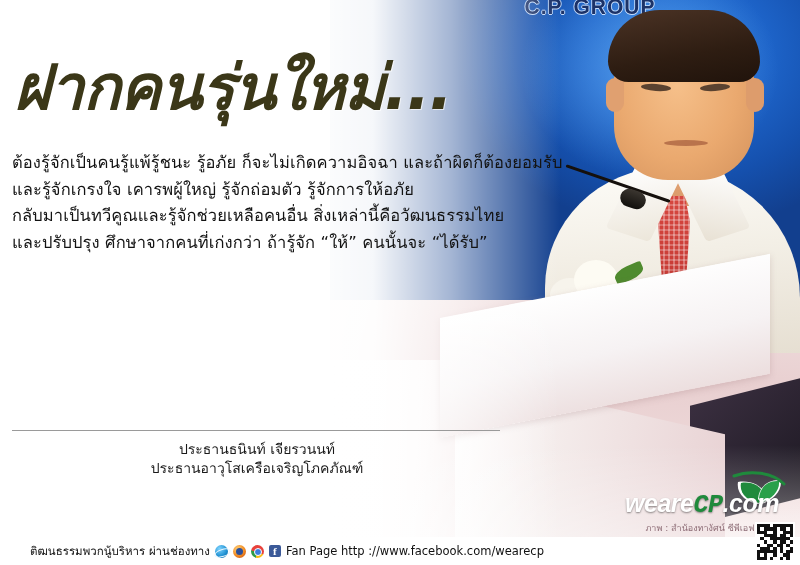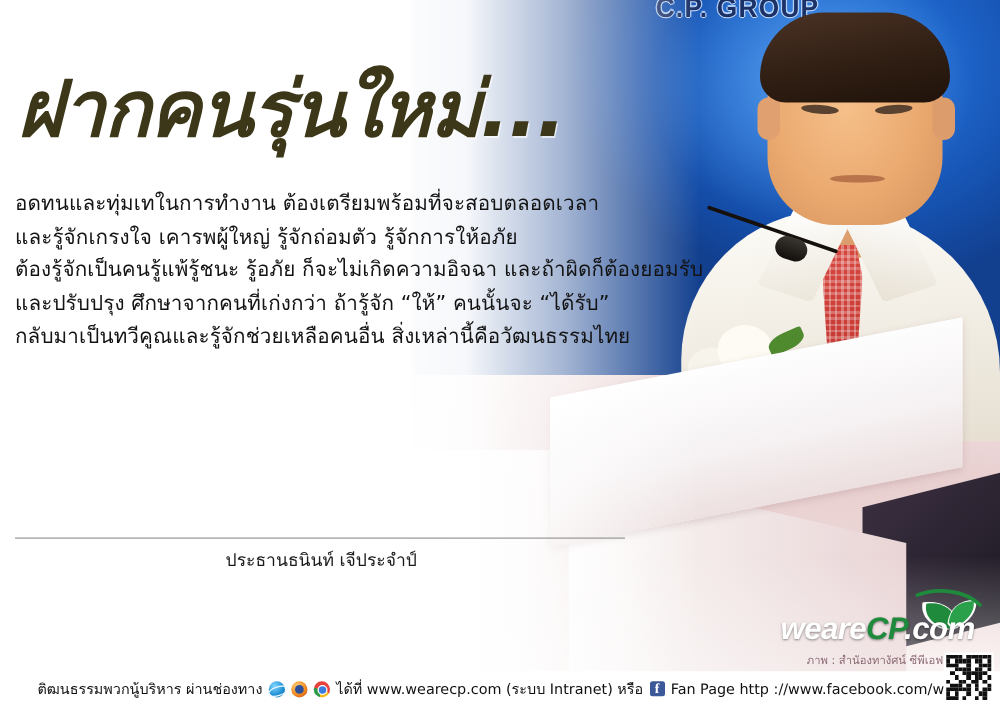--- a/index.html
+++ b/index.html
@@ -167,21 +167,21 @@
   
   .logo-block{position:absolute;left:612px;top:484px;width:180px;height:48px;}
   .logo-leaf{position:absolute;right:4px;top:-16px;width:60px;height:40px;}
   .logo-text{
     position:absolute;left:0;top:6px;width:180px;text-align:center;
     font-family:"Liberation Sans",sans-serif;font-weight:bold;font-style:italic;
     font-size:25px;letter-spacing:-.5px;line-height:26px;
     text-shadow:0 1px 2px rgba(0,0,0,.45);
   }
   .logo-text .w1{color:#ffffff;}
-  .logo-text .w2{color:#1f8a3c;}
+  .logo-text .w2{color:#1f8a3c;font-family:Liberation Mono, monospace;}
   .logo-sub{
     position:absolute;left:0;top:30px;width:180px;text-align:center;
     font-family:"Liberation Sans",sans-serif;font-weight:bold;font-size:12.5px;
     letter-spacing:1.2px;color:#cfd4cf;opacity:.85;
     text-shadow:0 1px 1px rgba(0,0,0,.4);
   }
   .photo-credit{
     position:absolute;left:630px;top:521px;width:140px;text-align:center;
     font-size:9px;color:#7a5560;opacity:.85;white-space:nowrap;
   }
@@ -265,31 +265,31 @@
 
     <div class="photo-fade"></div>
     <div class="photo-fade-bottom"></div>
   </div>
 
   <div class="content">
 
     <div class="headline">ฝากคนรุ่นใหม่...</div>
 
     <div class="body-text">
-      <div class="body-line">อดทนและทุ่มเทในการทำงาน ต้องเตรียมพร้อมที่จะสอบตลอดเวลา</div>
+      <div class="body-line">ต้องรู้จักเป็นคนรู้แพ้รู้ชนะ รู้อภัย ก็จะไม่เกิดความอิจฉา และถ้าผิดก็ต้องยอมรับ</div>
       <div class="body-line">และรู้จักเกรงใจ เคารพผู้ใหญ่ รู้จักถ่อมตัว รู้จักการให้อภัย</div>
-      <div class="body-line">ต้องรู้จักเป็นคนรู้แพ้รู้ชนะ รู้อภัย ก็จะไม่เกิดความอิจฉา และถ้าผิดก็ต้องยอมรับ</div>
+      <div class="body-line">กลับมาเป็นทวีคูณและรู้จักช่วยเหลือคนอื่น สิ่งเหล่านี้คือวัฒนธรรมไทย</div>
       <div class="body-line">และปรับปรุง ศึกษาจากคนที่เก่งกว่า  ถ้ารู้จัก “ให้” คนนั้นจะ “ได้รับ”</div>
-      <div class="body-line">กลับมาเป็นทวีคูณและรู้จักช่วยเหลือคนอื่น สิ่งเหล่านี้คือวัฒนธรรมไทย</div>
     </div>
 
     <div class="divider"></div>
 
     <div class="attribution">
-      <div class="attr-name">ประธานธนินท์ เจีประจำป์</div>
+      <div class="attr-name">ประธานธนินท์ เจียรวนนท์</div>
+      <div class="attr-role">ประธานอาวุโสเครือเจริญโภคภัณฑ์</div>
     </div>
 
     <div class="logo-block">
       <svg class="logo-leaf" viewBox="0 0 60 40">
         <path d="M30 36 C18 34 8 26 10 14 C24 12 36 18 38 30 Z" fill="#ffffff"></path>
         <path d="M31 35 C20 33 11 26 13 15 C25 13 35 19 37 30 Z" fill="#1f8a3c"></path>
         <path d="M34 36 C44 32 54 24 53 12 C40 11 31 19 30 31 Z" fill="#ffffff"></path>
         <path d="M35 34 C44 30 52 23 51 13 C40 12 32 19 31 30 Z" fill="#2aa04a"></path>
         <path d="M6 8 C22 2 44 4 56 16" stroke="#1f8a3c" stroke-width="3" fill="none" stroke-linecap="round"></path>
       </svg>
@@ -300,21 +300,20 @@
 
     <div class="photo-credit">ภาพ : สำนัองทางัศน์ ซีพีเอฟ</div>
   </div>
 
   <div class="footer">
     <div class="footer-inner">
       <span class="seg">ติฒนธรรมพวกนู้บริหาร ผ่านช่องทาง</span>
       <span class="ico ico-ie"></span>
       <span class="ico ico-ff"></span>
       <span class="ico ico-ch"></span>
-      <span class="seg">ได้ที่ www.wearecp.com (ระบบ Intranet) หรือ</span>
       <span class="ico-fb">f</span>
       <span class="seg">Fan Page http ://www.facebook.com/wearecp</span>
     </div>
     <div class="qr">
       <div class="qr-grid" id="qr-grid">
           <i style="background: rgb(17, 17, 17);"></i>
           <i style="background: rgb(17, 17, 17);"></i>
           <i style="background: rgb(17, 17, 17);"></i>
           <i style="background: rgb(17, 17, 17);"></i>
           <i style="background: rgb(255, 255, 255);"></i>

